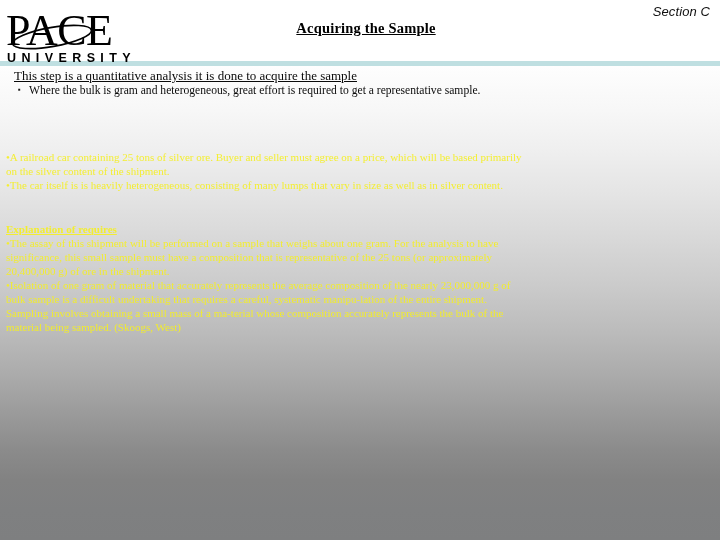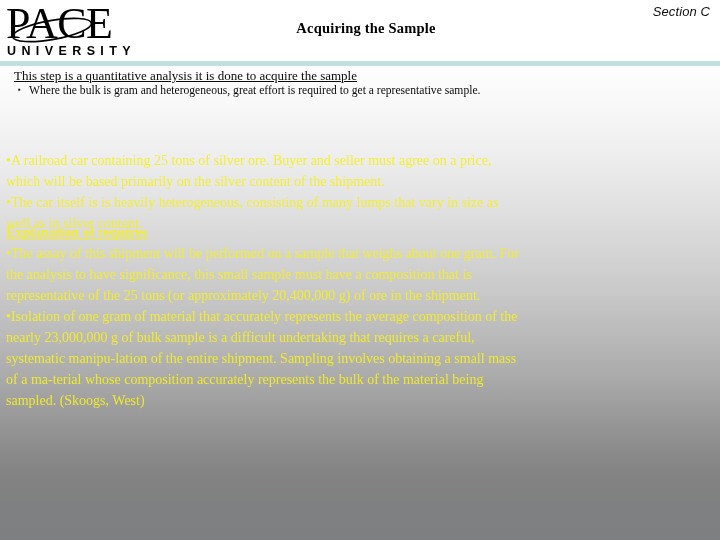--- a/index.html
+++ b/index.html
@@ -53,21 +53,21 @@
     top: 61px;
     width: 720px;
     height: 5px;
     background: #bfdfe1;
   }
 
   
   .logo {
     position: absolute;
     left: 6px;
-    top: 2px;
+    top: 9px;
     width: 140px;
     height: 58px;
   }
   .logo svg {
     display: block;
   }
 
   
   .slide-title {
     position: absolute;
@@ -75,20 +75,21 @@
     top: 20px;
     width: 720px;
     text-align: center;
     font-family: "Liberation Serif", "DejaVu Serif", serif;
     font-size: 14.5px;
     font-weight: bold;
     color: #000000;
     letter-spacing: 0.2px;
   }
   .slide-title span {
+    text-decoration: underline;
     text-underline-offset: 1px;
     margin-left: 12px;
   }
 
   .section-label {
     position: absolute;
     right: 10px;
     top: 4px;
     font-family: "Liberation Sans", "DejaVu Sans", sans-serif;
     font-size: 13px;
@@ -140,22 +141,22 @@
   }
   li.bold-item {
     font-weight: bold;
   }
 
   
   .yellow-block {
     margin: 0;
     padding: 0;
     color: #f5ef24;
-    font-size: 14px;
-    line-height: 21px;
+    font-size: 11px;
+    line-height: 14px;
     opacity: 0.92;
   }
   .yblock-1 {
     position: absolute;
     left: 6px;
     top: 150px;
     width: 520px;
   }
   .yblock-2 {
     position: absolute;

